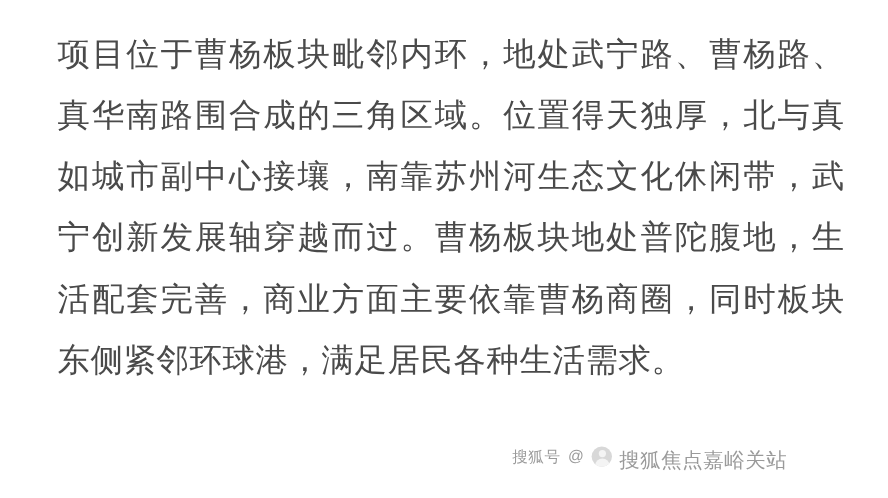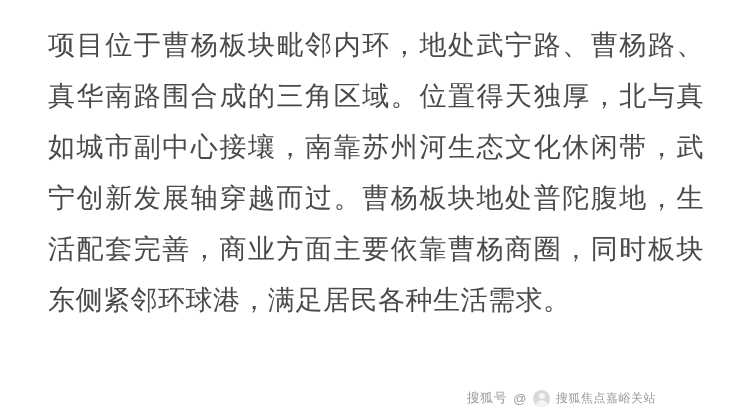--- a/index.html
+++ b/index.html
@@ -33,23 +33,23 @@
     line-height: 51px;
     color: #4a4a4a;
     letter-spacing: 0.5px;
     text-align: justify;
     text-justify: inter-ideograph;
     white-space: pre-wrap;
   }
   .footer-credit {
     position: absolute;
     right: 12px;
-    bottom: 8px;
+    bottom: 20px;
     display: flex;
-    align-items: center;
+    align-items: flex-start;
     gap: 6px;
   }
   .footer-credit .label {
     font-family: "Liberation Sans", sans-serif;
     font-size: 13px;
     color: #9a9a9a;
     letter-spacing: 0.5px;
   }
   .avatar {
     width: 17px;
@@ -77,21 +77,21 @@
     left: 50%;
     top: 10px;
     width: 12px;
     height: 9px;
     margin-left: -6px;
     border-radius: 6px 6px 0 0;
     background: #f4f4f4;
   }
   .footer-credit .account {
     font-family: "Liberation Sans", sans-serif;
-    font-size: 12px;
+    font-size: 17px;
     color: #9a9a9a;
     letter-spacing: 0.5px;
   }
 </style>
 </head>
 <body>
 
 <div class="page">
 
   <div class="article-body">

